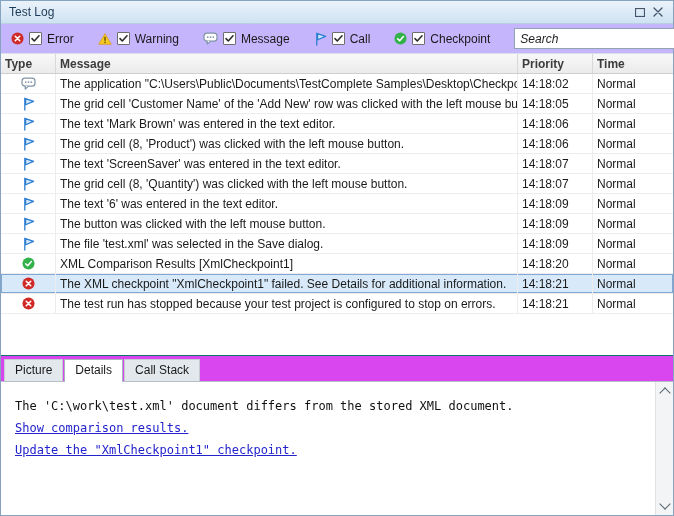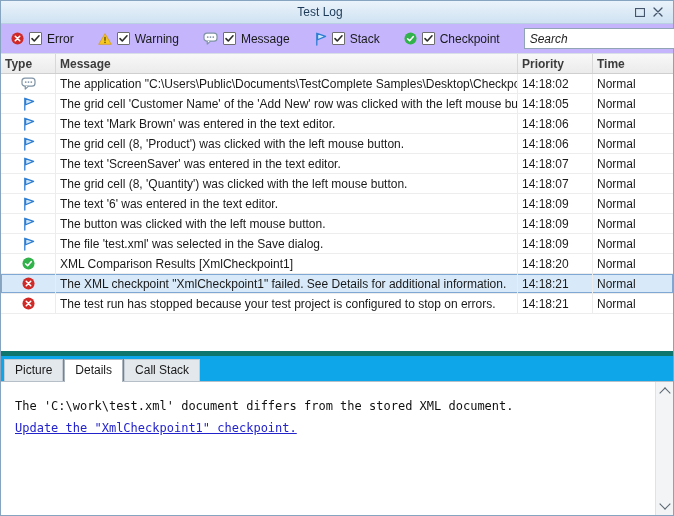--- a/index.html
+++ b/index.html
@@ -5,21 +5,21 @@
   * { margin:0; padding:0; }
   body { font-family:"Liberation Sans", sans-serif; background:#fff; }
   .window { position:relative; width:674px; height:516px; box-sizing:border-box;
             border:1px solid #86a3bf; display:flex; flex-direction:column;
             background:#fff; font-size:12px; color:#1a1a1a; }
 
   
   .titlebar { flex:0 0 22px; background:linear-gradient(#eaf3fb,#cfe2f2);
               display:flex; align-items:center; padding:0 6px 0 8px;
               border-bottom:1px solid #b9cfe2; }
-  .title { flex:1; color:#1c3a57;text-align:center; }
+  .title { flex:1; color:#1c3a57; }
   .tb-btn { width:18px; height:16px; display:flex; align-items:center;
             justify-content:center; cursor:pointer; }
 
   
   .toolbar { flex:0 0 29px; display:flex; align-items:center; padding:0 10px;
              gap:24px; background:#c4b5fd; border-bottom:1px solid #d8dfe6; }
   .filter { display:flex; align-items:center; gap:5px; cursor:default; }
   .ficon { display:flex; align-items:center; }
   .cb { width:13px; height:13px; box-sizing:border-box; border:1px solid #6e6e6e;
         background:#fff; display:flex; align-items:center; justify-content:center;
@@ -43,21 +43,21 @@
   .grid-body { flex:1; }
   .row { height:19px; border-bottom:1px solid #ededed; }
   .c { padding:0 4px; white-space:nowrap; overflow:hidden; height:100%;
        box-sizing:border-box; display:flex; align-items:center;
        border-right:1px solid #ececec; }
   .c:last-child { border-right:none; }
   .c-type { justify-content:center; }
   .row.selected { background:#d8eafa; box-shadow:inset 0 0 0 1px #7fa8d4; }
 
   
-  .tabbar { flex:0 0 26px; background:#0ea5e9; border-top:5px solid #0f766e;
+  .tabbar { flex:0 0 26px; background:#d946ef; border-top:1px solid #0f766e;
             border-bottom:1px solid #b6bfc7; display:flex; align-items:flex-end;
             padding:3px 0 0 3px; gap:1px; box-sizing:border-box; }
   .tab { padding:3px 10px 4px; border:1px solid #c3ccd3; border-bottom:none;
          background:#e3e8ec; cursor:pointer; }
   .tab.active { background:#fff; margin-bottom:-1px; padding-bottom:5px;
                 border-color:#aab4be; }
 
   
   .details { flex:0 0 133px; position:relative; background:#fff; overflow:hidden; }
   .details-content { padding:13px 13px 0 14px;
@@ -149,21 +149,21 @@
             <svg width="13" height="14" viewBox="0 0 13 14">
               <path d="M2.8 1.2V13" stroke="#2d7dd2" stroke-width="1.3" stroke-linecap="round"></path>
               <path d="M3.6 1.6L11.6 4.4L3.6 7.8Z" fill="#cfe7f9" stroke="#2d7dd2" stroke-width="1.2" stroke-linejoin="round"></path>
             </svg>
           </span>
           <span class="cb">
             <svg width="11" height="11" viewBox="0 0 11 11">
               <path d="M2 5.6L4.3 8L9 2.8" stroke="#2d2d2d" stroke-width="1.6" fill="none" stroke-linecap="round" stroke-linejoin="round"></path>
             </svg>
           </span>
-          <span>Stack</span>
+          <span>Call</span>
         </label>
         <label class="filter">
           <span class="ficon">
             <svg width="13" height="13" viewBox="0 0 14 14">
               <circle cx="7" cy="7" r="6.5" fill="#32b24a"></circle>
               <path d="M3.9 7.3L6.1 9.4L10.1 4.9" stroke="#fff" stroke-width="1.7" fill="none" stroke-linecap="round" stroke-linejoin="round"></path>
             </svg>
           </span>
           <span class="cb">
             <svg width="11" height="11" viewBox="0 0 11 11">
@@ -351,20 +351,21 @@
 
   <div class="tabbar" id="tabbar">
       <div class="tab">Picture</div>
       <div class="tab active">Details</div>
       <div class="tab">Call Stack</div>
     </div>
 
   <div class="details">
     <div class="details-content">
       <div class="dline">The 'C:\work\test.xml' document differs from the stored XML document.</div>
+      <a class="dlink">Show comparison results.</a>
       <a class="dlink">Update the "XmlCheckpoint1" checkpoint.</a>
     </div>
     <div class="vscroll">
       <div class="scroll-btn">
           <span class="chev up"></span>
         </div>
       <div class="scroll-btn">
           <span class="chev down"></span>
         </div>
     </div>

